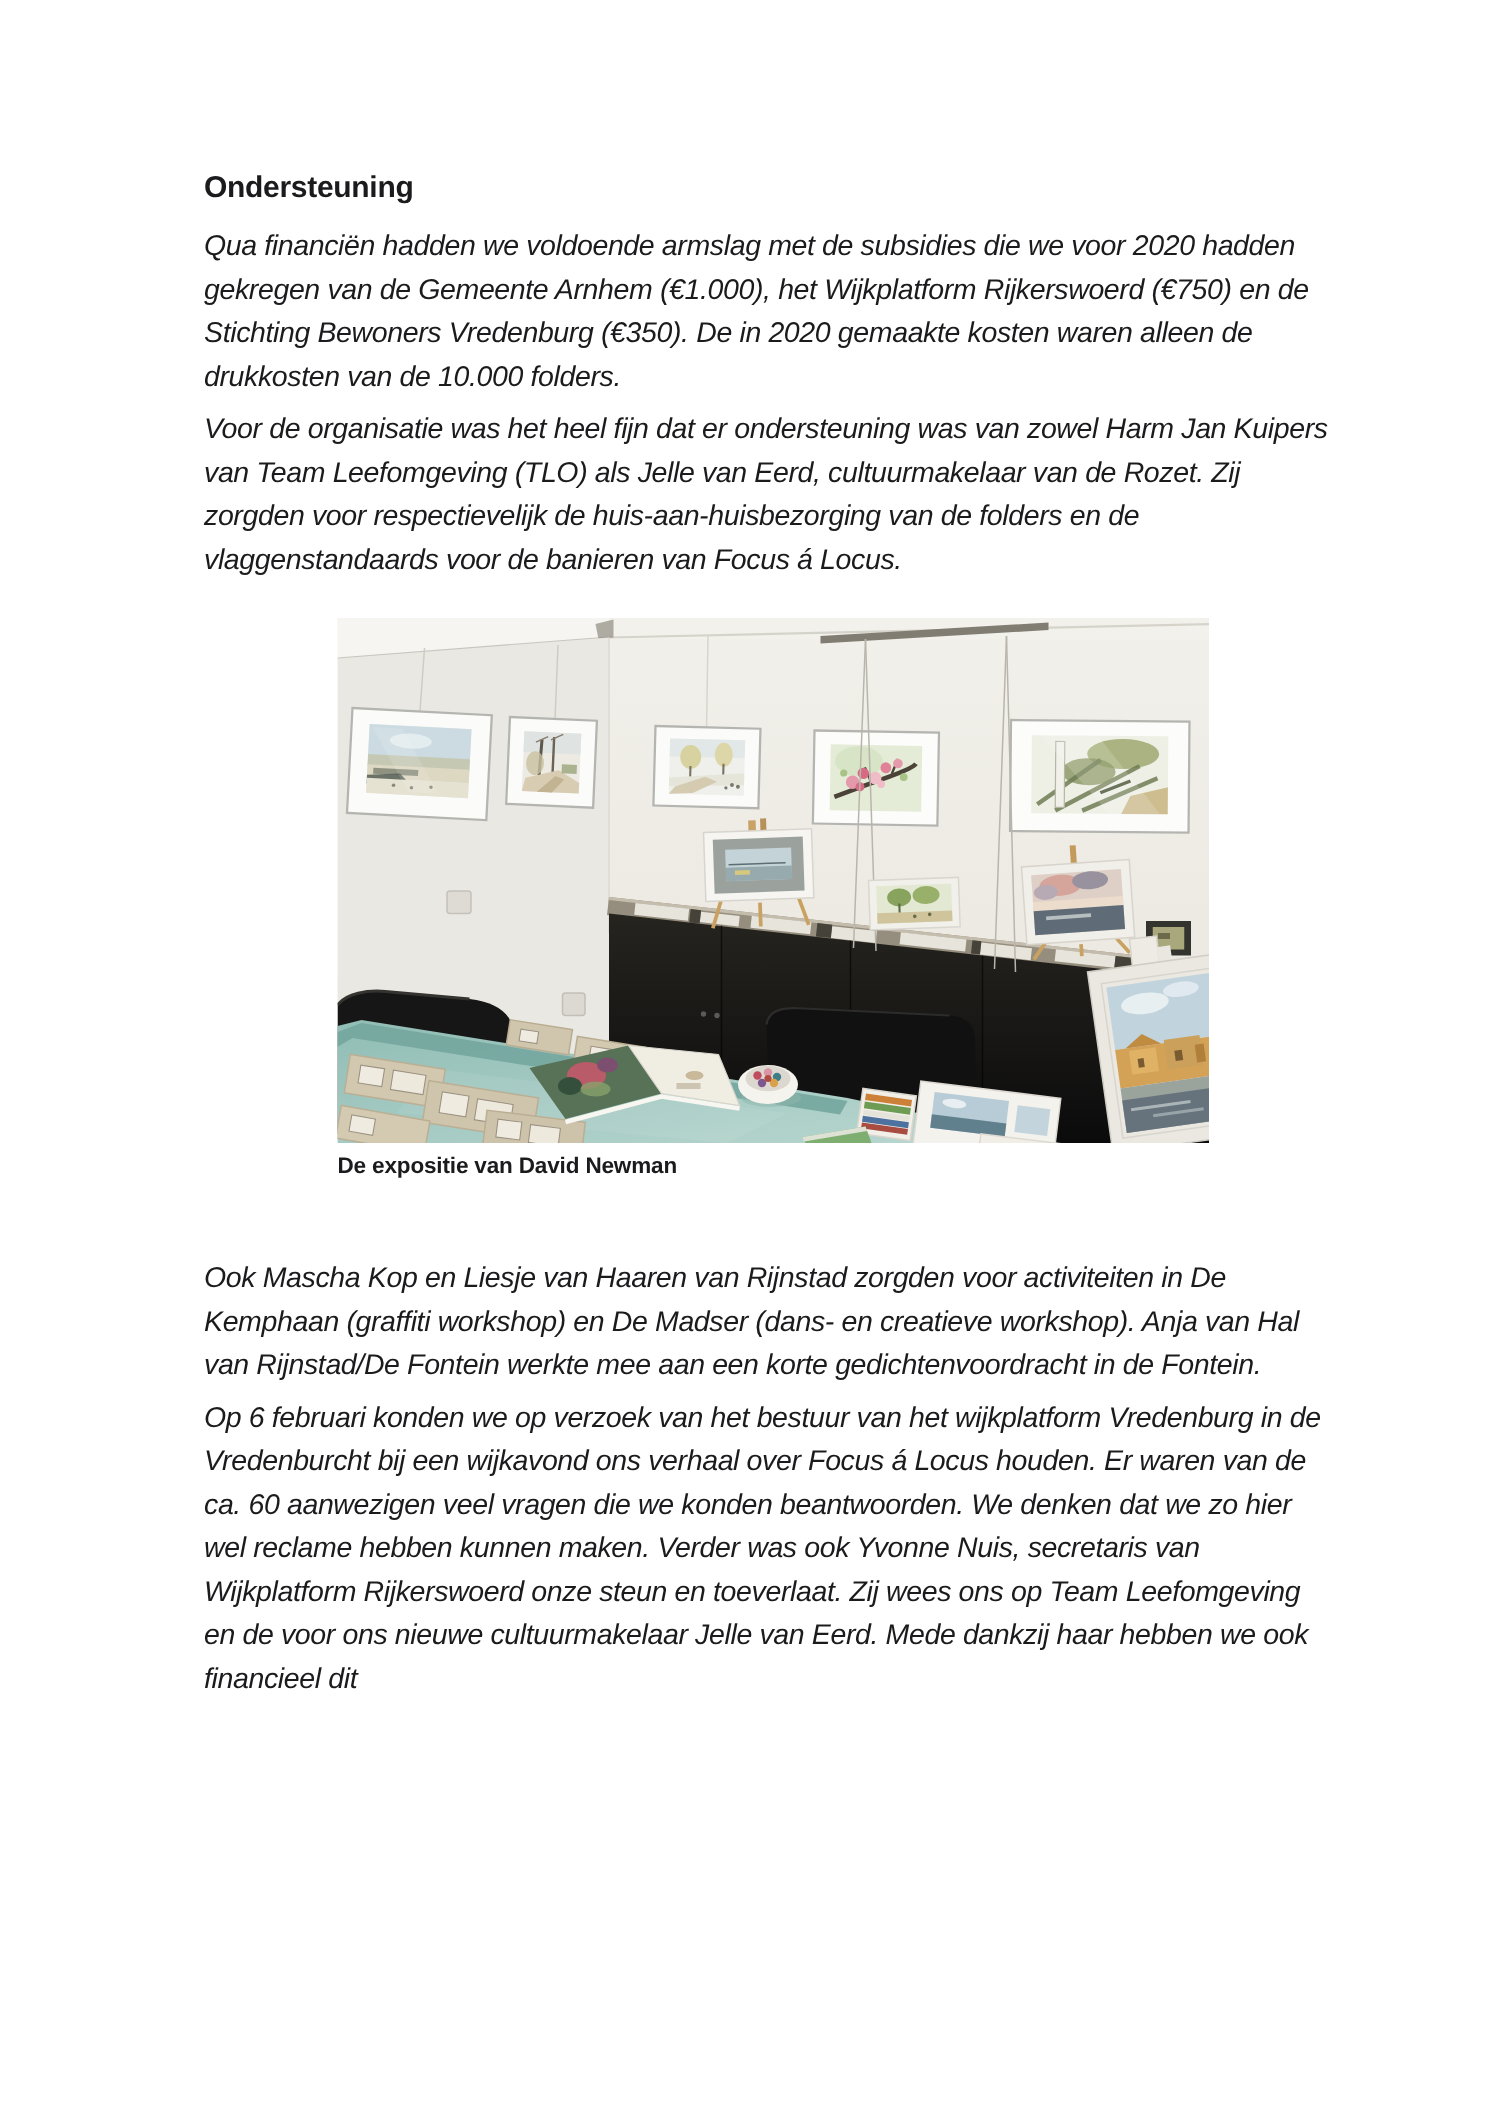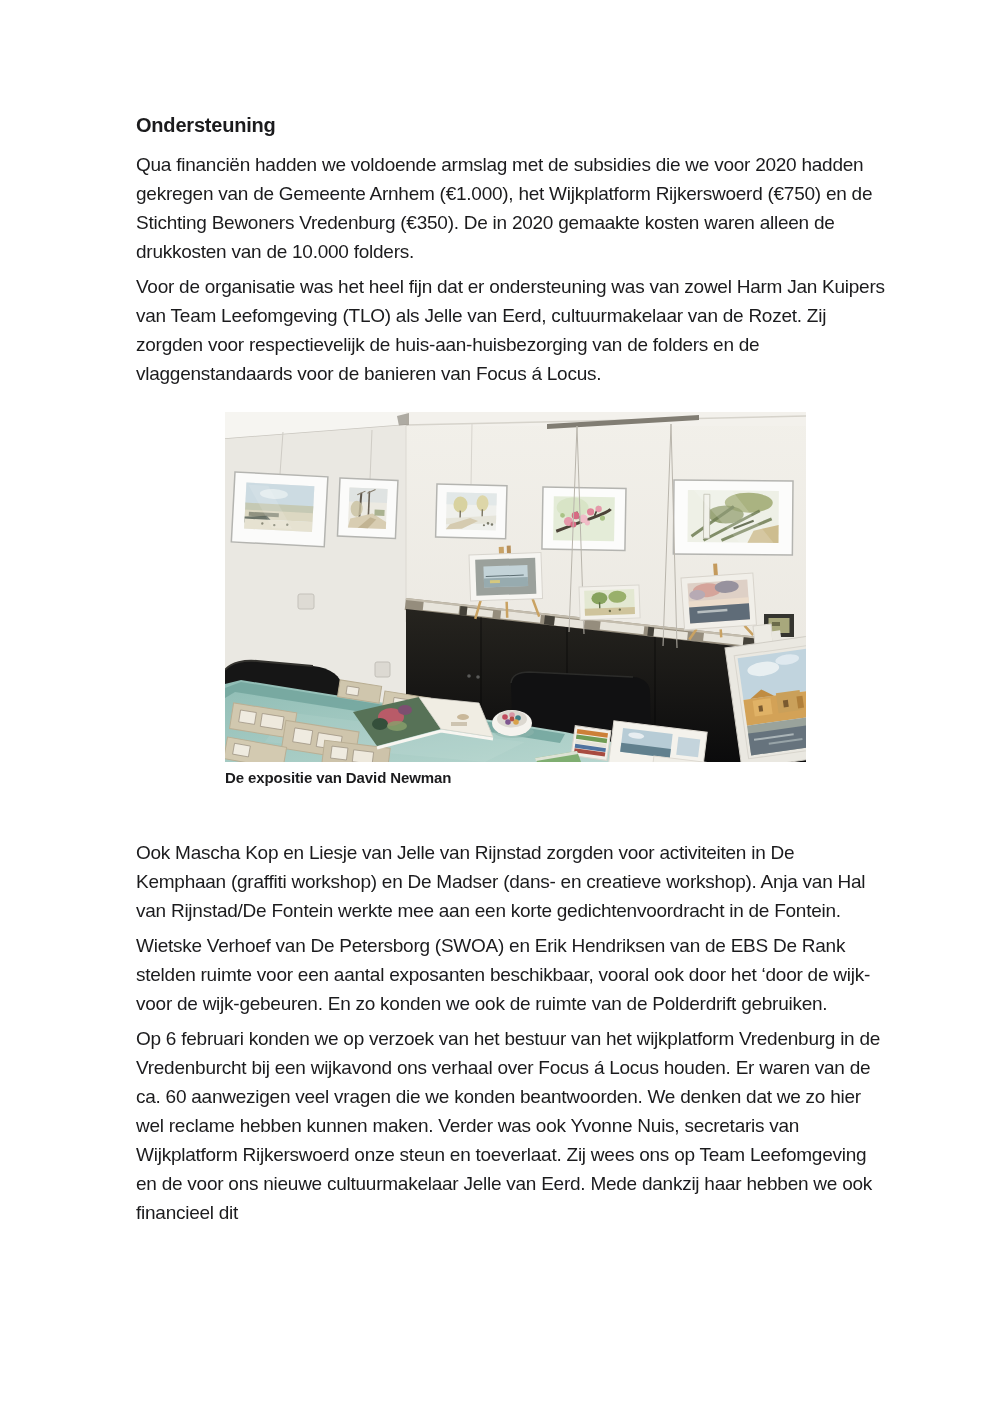--- a/index.html
+++ b/index.html
@@ -17,20 +17,21 @@
   .doc-heading {
     font-size:20px; line-height:26px; font-weight:700;
     letter-spacing:-0.2px;
     margin:0 0 12px 0;
   }
   .doc-para {
     font-size:19px; line-height:29px;
     letter-spacing:-0.25px;
     margin:0 0 6px 0;
     max-width:752px;
+    font-style:italic;
   }
   .doc-figure { margin:24px 0 50px 89px; width:508px; }
   .photo-frame { width:581px; height:350px; display:block; }
   .photo-frame svg { display:block; }
   .doc-caption {
     font-size:15px; line-height:20px; font-weight:700;
     letter-spacing:-0.1px;
     margin-top:6px;
   }
 </style>
@@ -336,17 +337,16 @@
           <rect x="11" y="80" width="70" height="30" fill="#9aa39c"></rect>
           <rect x="11" y="88" width="70" height="22" fill="#66737d"></rect>
           <rect x="16" y="94" width="40" height="2" fill="#c9d2d2" opacity="0.7"></rect>
           <rect x="30" y="100" width="34" height="2" fill="#b9c4c4" opacity="0.6"></rect>
         </g>
       </svg>
     </span>
     <figcaption class="doc-caption">De expositie van David Newman</figcaption>
   </figure>
 
-  <p class="doc-para">Ook Mascha Kop en Liesje van Jelle van Rijnstad zorgden voor activiteiten in De Kemphaan (graffiti workshop) en De Madser (dans- en creatieve workshop). Anja van Hal van Rijnstad/De Fontein werkte mee aan een korte gedichtenvoordracht in de Fontein.</p>
-  <p class="doc-para">Wietske Verhoef van De Petersborg (SWOA) en Erik Hendriksen van de EBS De Rank stelden ruimte voor een aantal exposanten beschikbaar, vooral ook door het ‘door de wijk-voor de wijk-gebeuren. En zo konden we ook de ruimte van de Polderdrift gebruiken.</p>
+  <p class="doc-para">Ook Mascha Kop en Liesje van Haaren van Rijnstad zorgden voor activiteiten in De Kemphaan (graffiti workshop) en De Madser (dans- en creatieve workshop). Anja van Hal van Rijnstad/De Fontein werkte mee aan een korte gedichtenvoordracht in de Fontein.</p>
   <p class="doc-para">Op 6 februari konden we op verzoek van het bestuur van het wijkplatform Vredenburg in de Vredenburcht bij een wijkavond ons verhaal over Focus á Locus houden. Er waren van de ca. 60 aanwezigen veel vragen die we konden beantwoorden. We denken dat we zo hier wel reclame hebben kunnen maken. Verder was ook Yvonne Nuis, secretaris van Wijkplatform Rijkerswoerd onze steun en toeverlaat. Zij wees ons op Team Leefomgeving en de voor ons nieuwe cultuurmakelaar Jelle van Eerd. Mede dankzij haar hebben we ook financieel dit</p>
 
 </div>
 
 </body></html>

